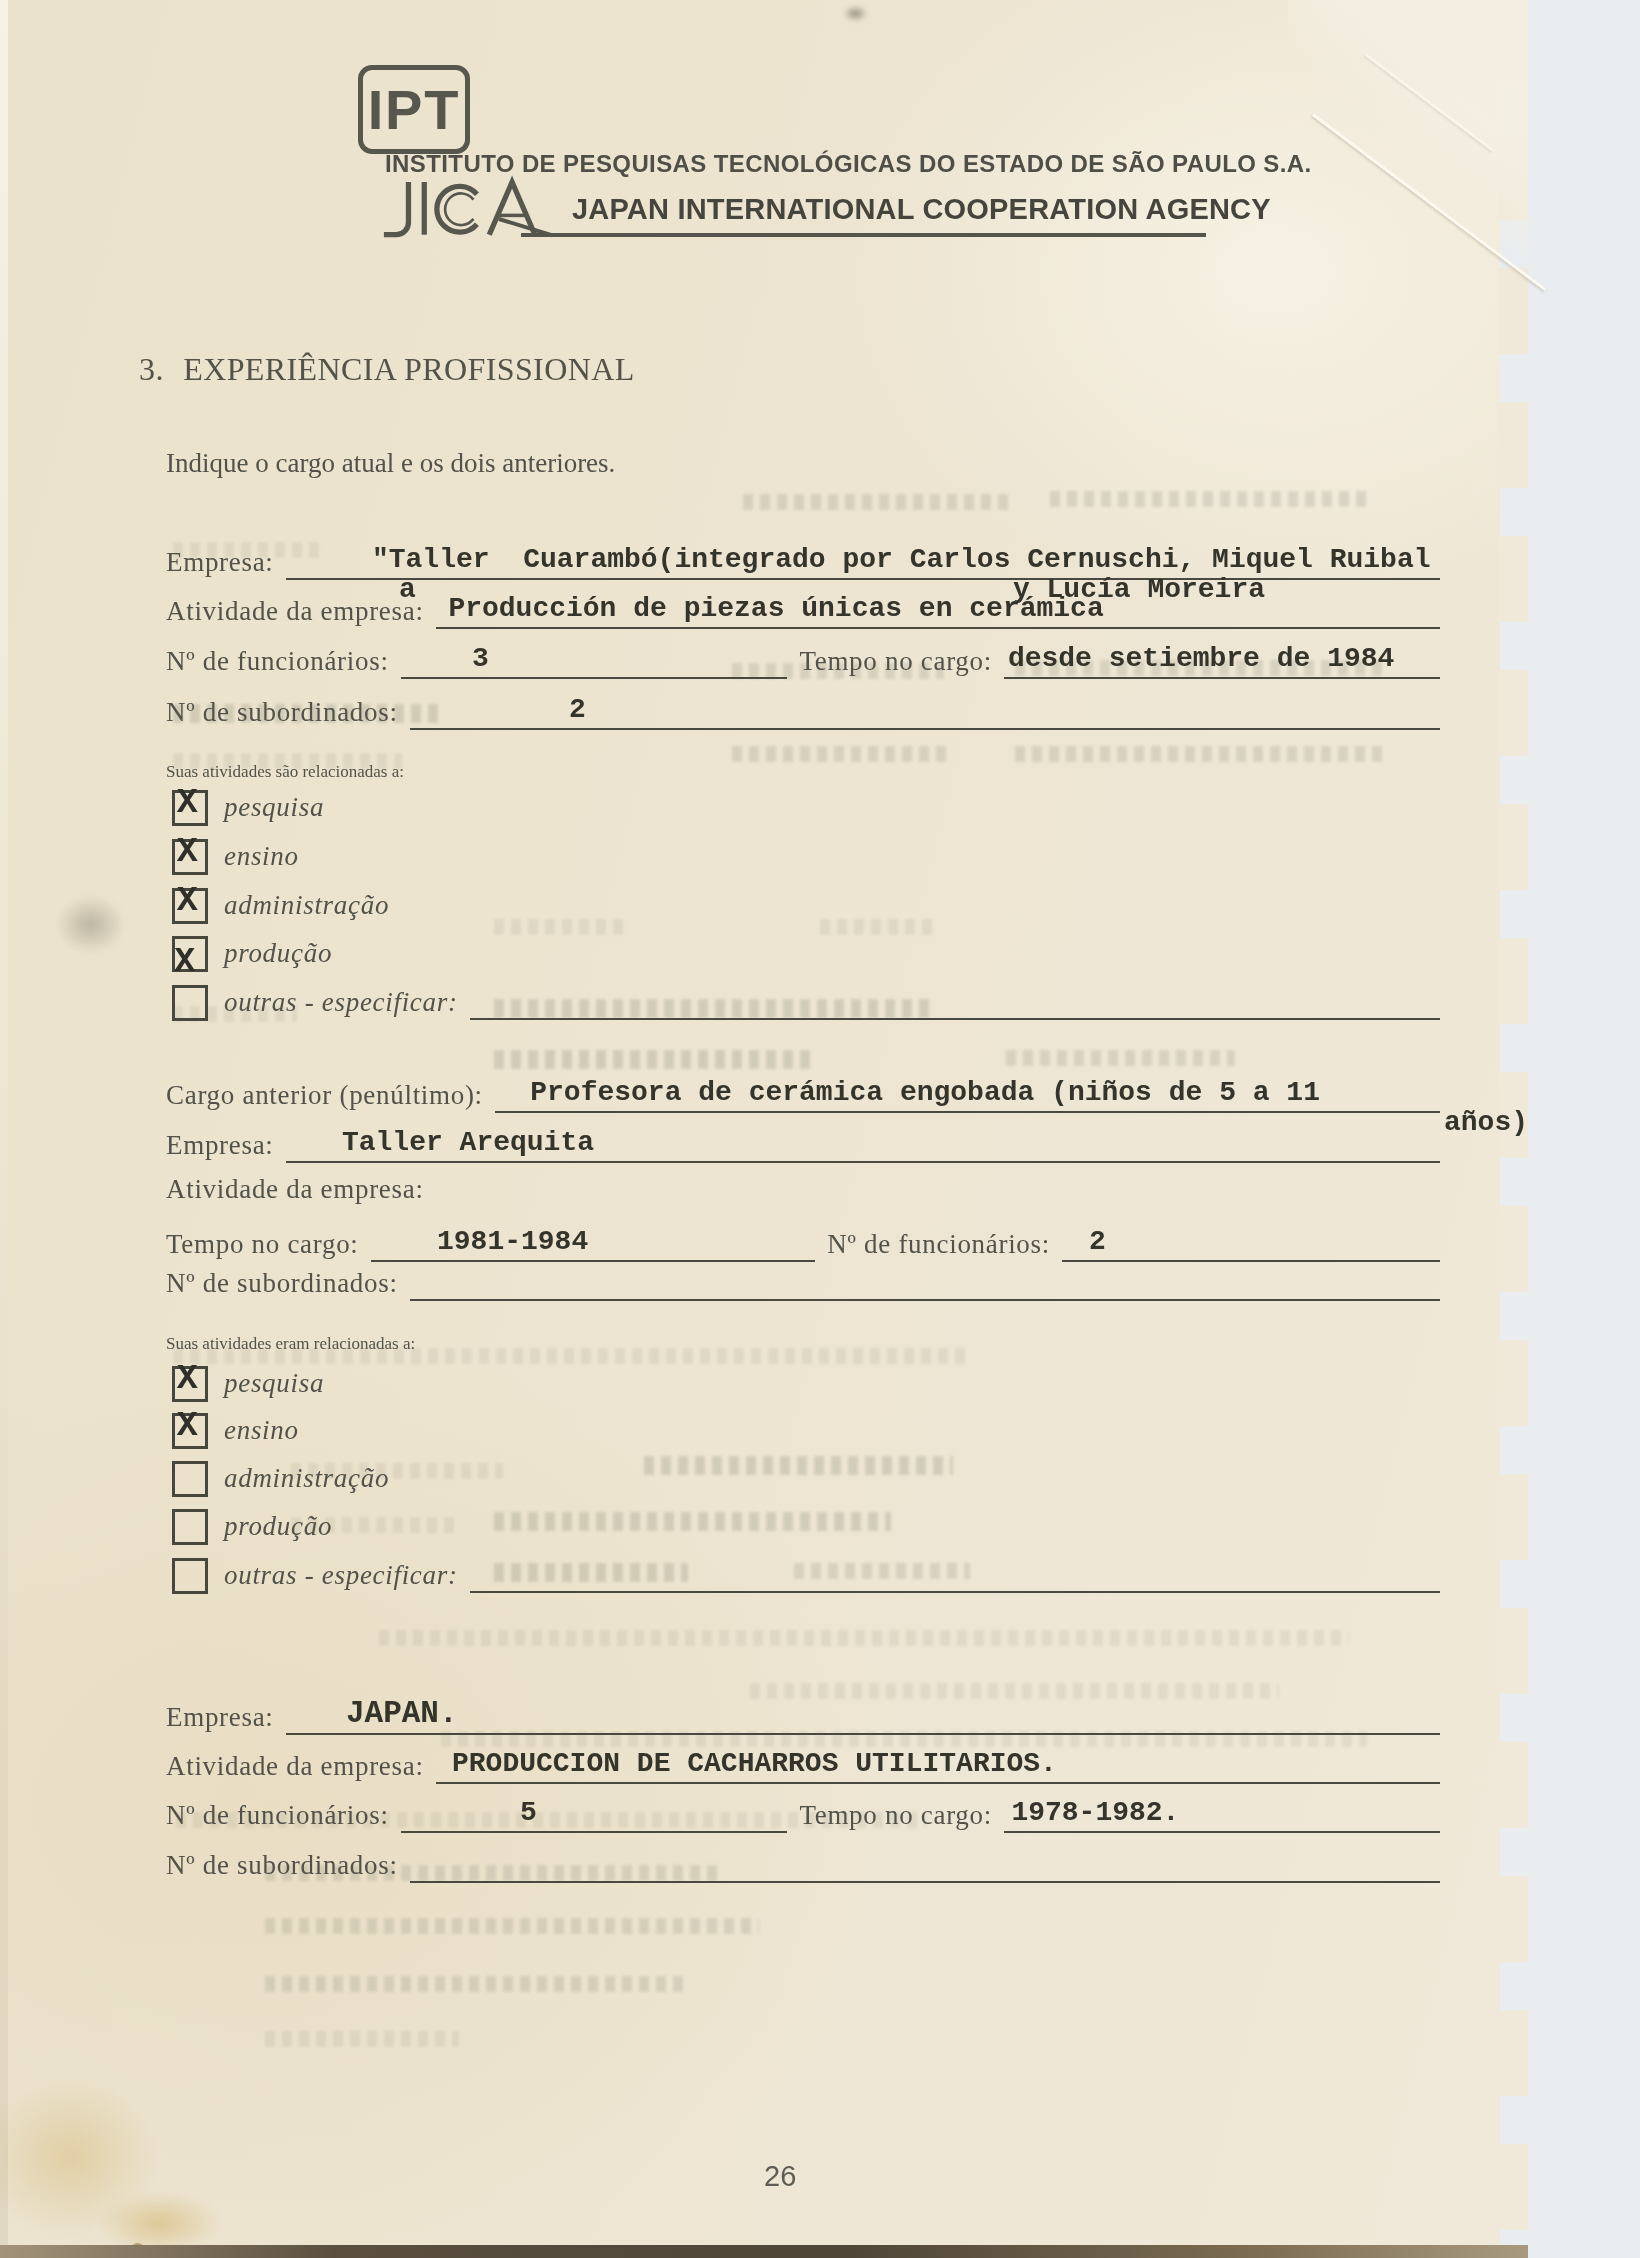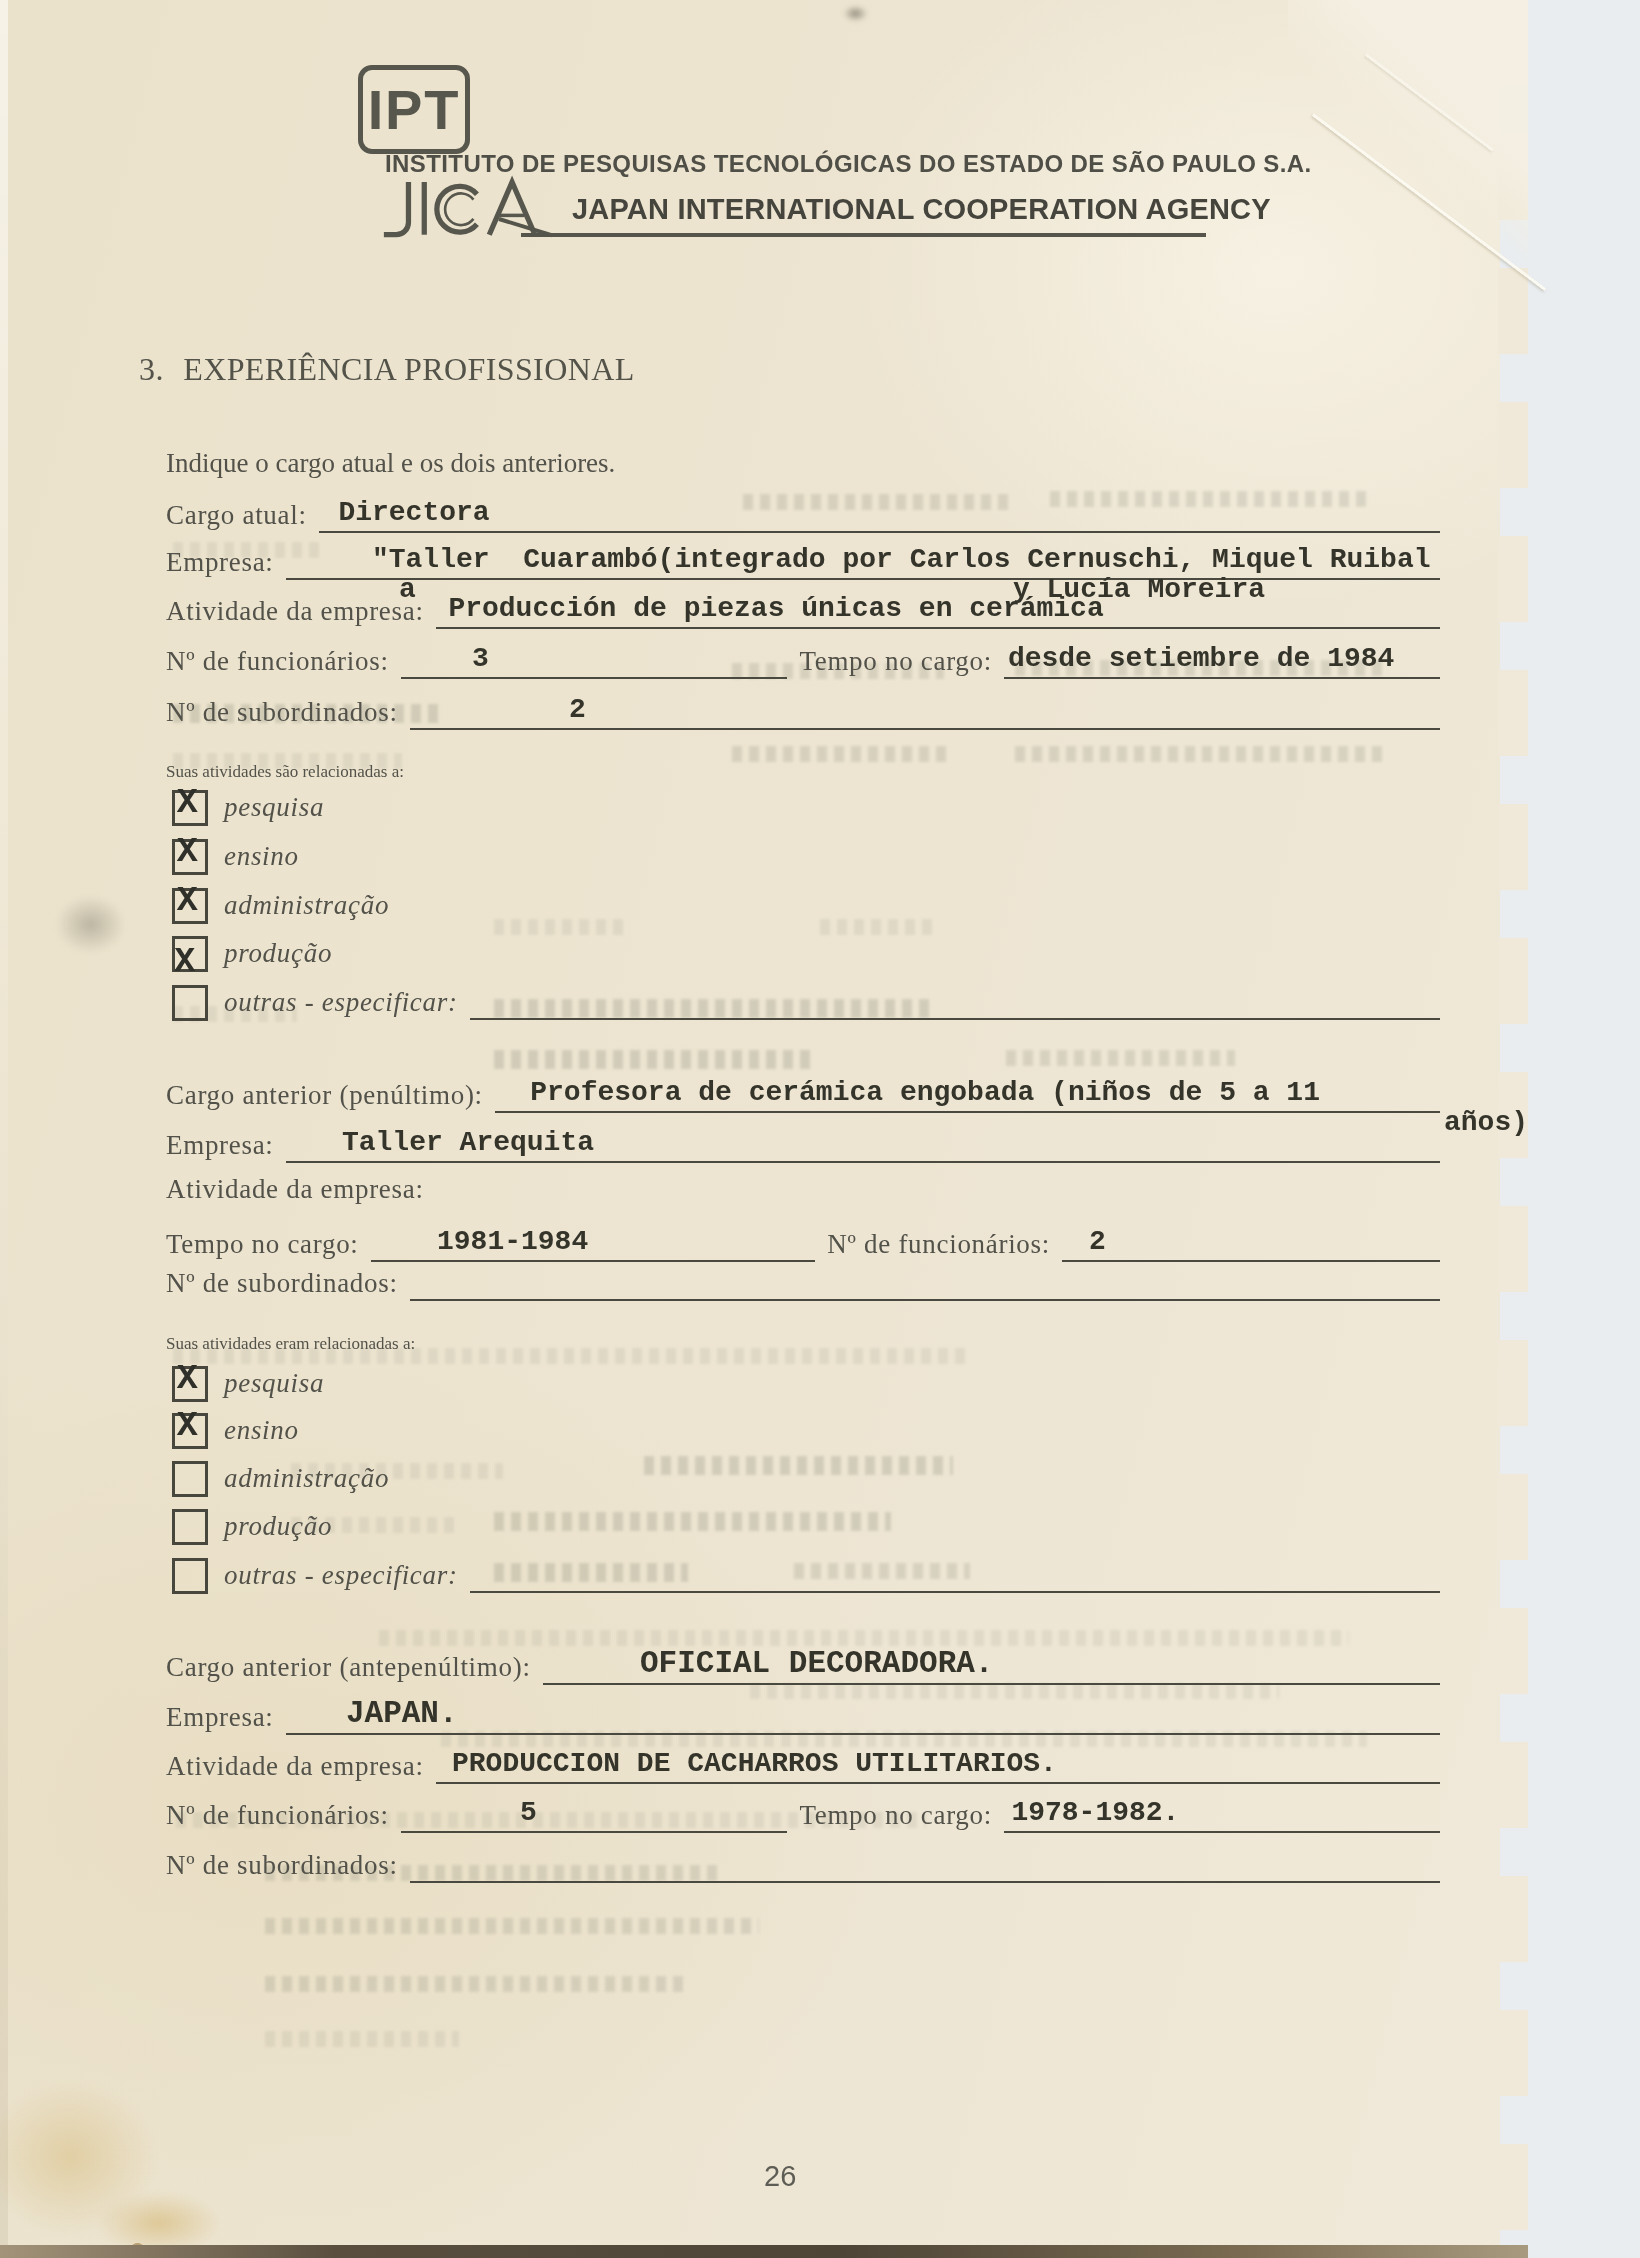--- a/index.html
+++ b/index.html
@@ -152,26 +152,20 @@
   <div class="agency">JAPAN INTERNATIONAL COOPERATION AGENCY</div>
   <div class="agency-rule"></div>
   <div class="agency-swoosh"></div>
 
   <div class="heading">
     <span>3.</span>
     <span>EXPERIÊNCIA PROFISSIONAL</span>
   </div>
   <div class="instruction">Indique o cargo atual e os dois anteriores.</div>
 
-  <div class="frow" style="top:494px">
-    <span class="lbl">Cargo atual:</span>
-    <span class="fill">
-      <span class="tw">Directora</span>
-    </span>
-  </div>
 
   <div class="frow" style="top:541px">
     <span class="lbl">Empresa:</span>
     <span class="fill" style="overflow:visible">
       <span class="tw" style="padding-left:86px">"Taller  Cuarambó(integrado por Carlos Cernuschi, Miquel Ruibal</span>
       <span class="frag" style="left:113px;bottom:-26.5px">a</span>
       <span class="frag" style="left:727px;bottom:-27px">y Lucía Moreira</span>
     </span>
   </div>
 
@@ -290,26 +284,20 @@
   <div class="cbrow" style="top:1509px">
     <span class="cbox unchecked"></span>
     <span class="cblabel">produção</span>
   </div>
   <div class="cbrow" style="top:1558px">
     <span class="cbox unchecked"></span>
     <span class="cblabel">outras - especificar:</span>
     <span class="cb-fill"></span>
   </div>
 
-  <div class="frow" style="top:1646px">
-    <span class="lbl">Cargo anterior (antepenúltimo):</span>
-    <span class="fill">
-      <span class="tw caps" style="padding-left:97px">OFICIAL DECORADORA.</span>
-    </span>
-  </div>
 
   <div class="frow" style="top:1696px">
     <span class="lbl">Empresa:</span>
     <span class="fill">
       <span class="tw caps" style="padding-left:60px">JAPAN.</span>
     </span>
   </div>
 
   <div class="frow" style="top:1745px">
     <span class="lbl">Atividade da empresa:</span>

